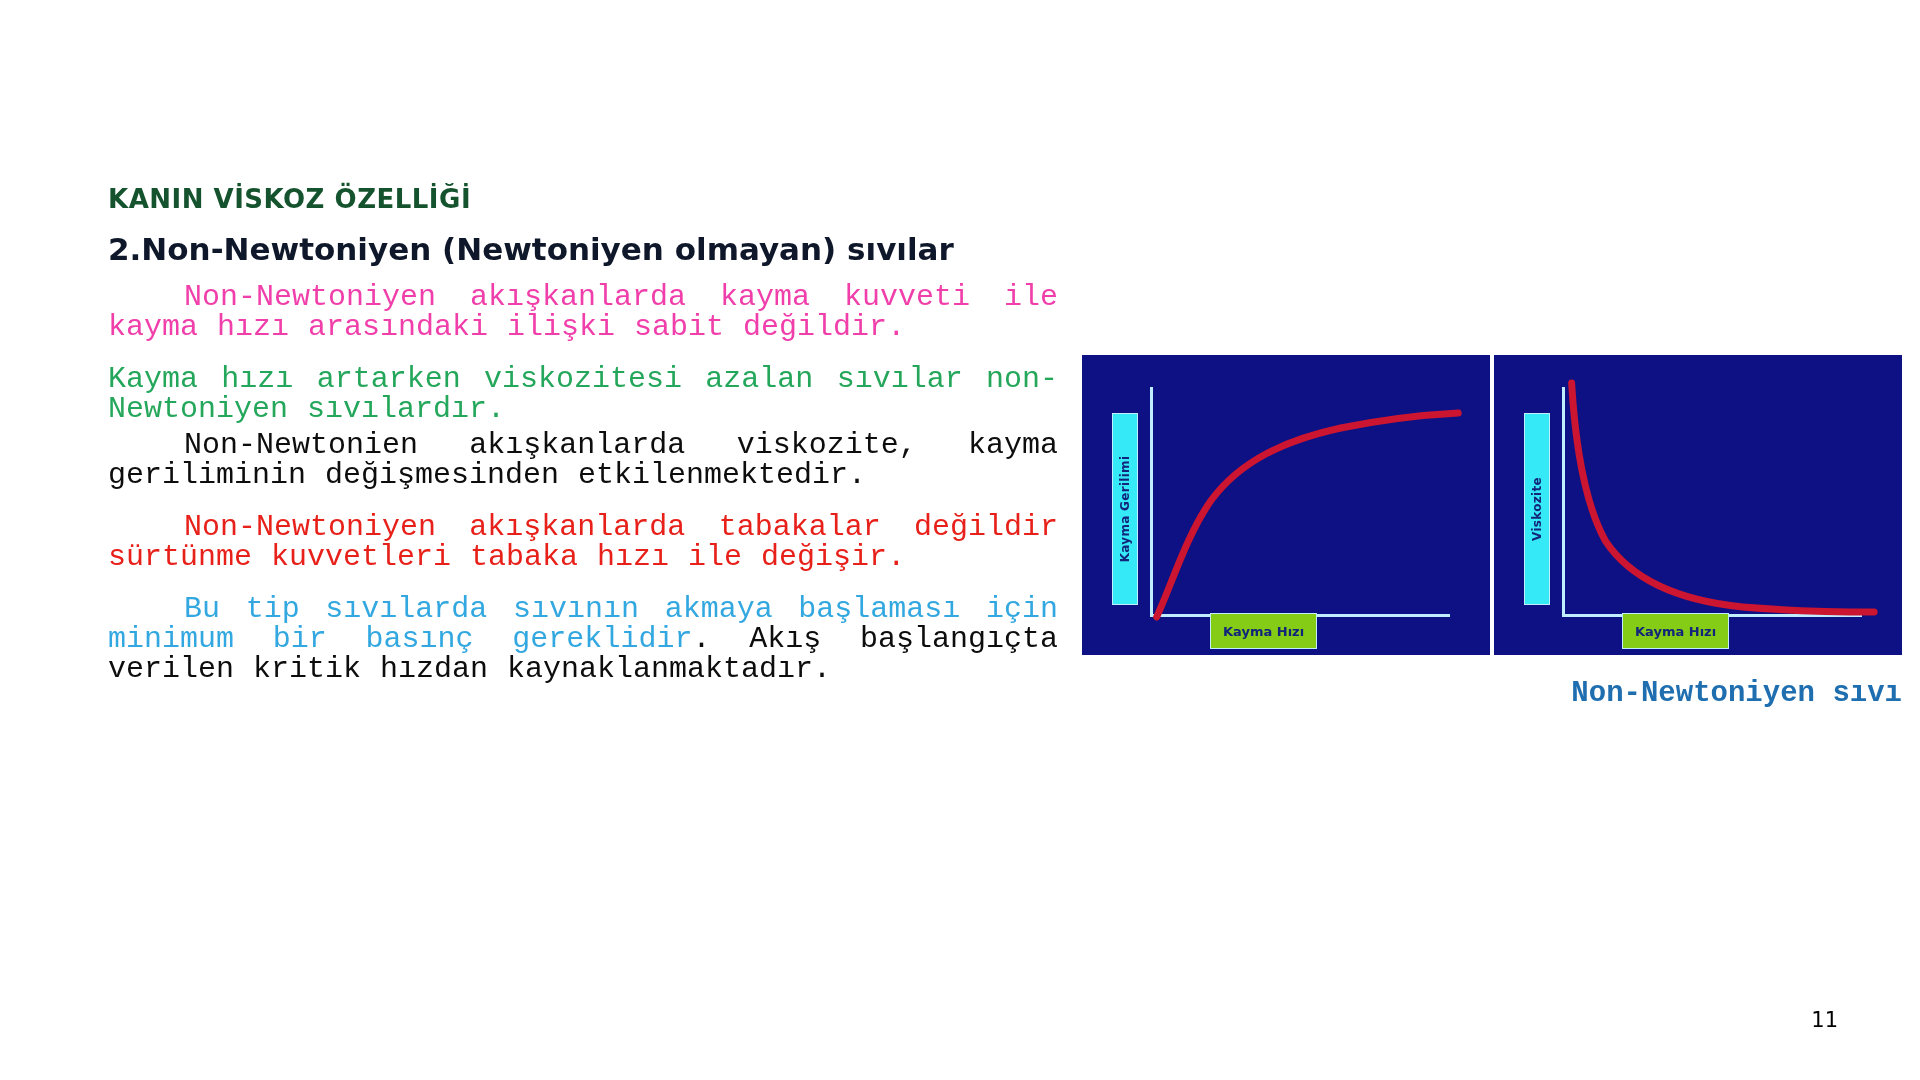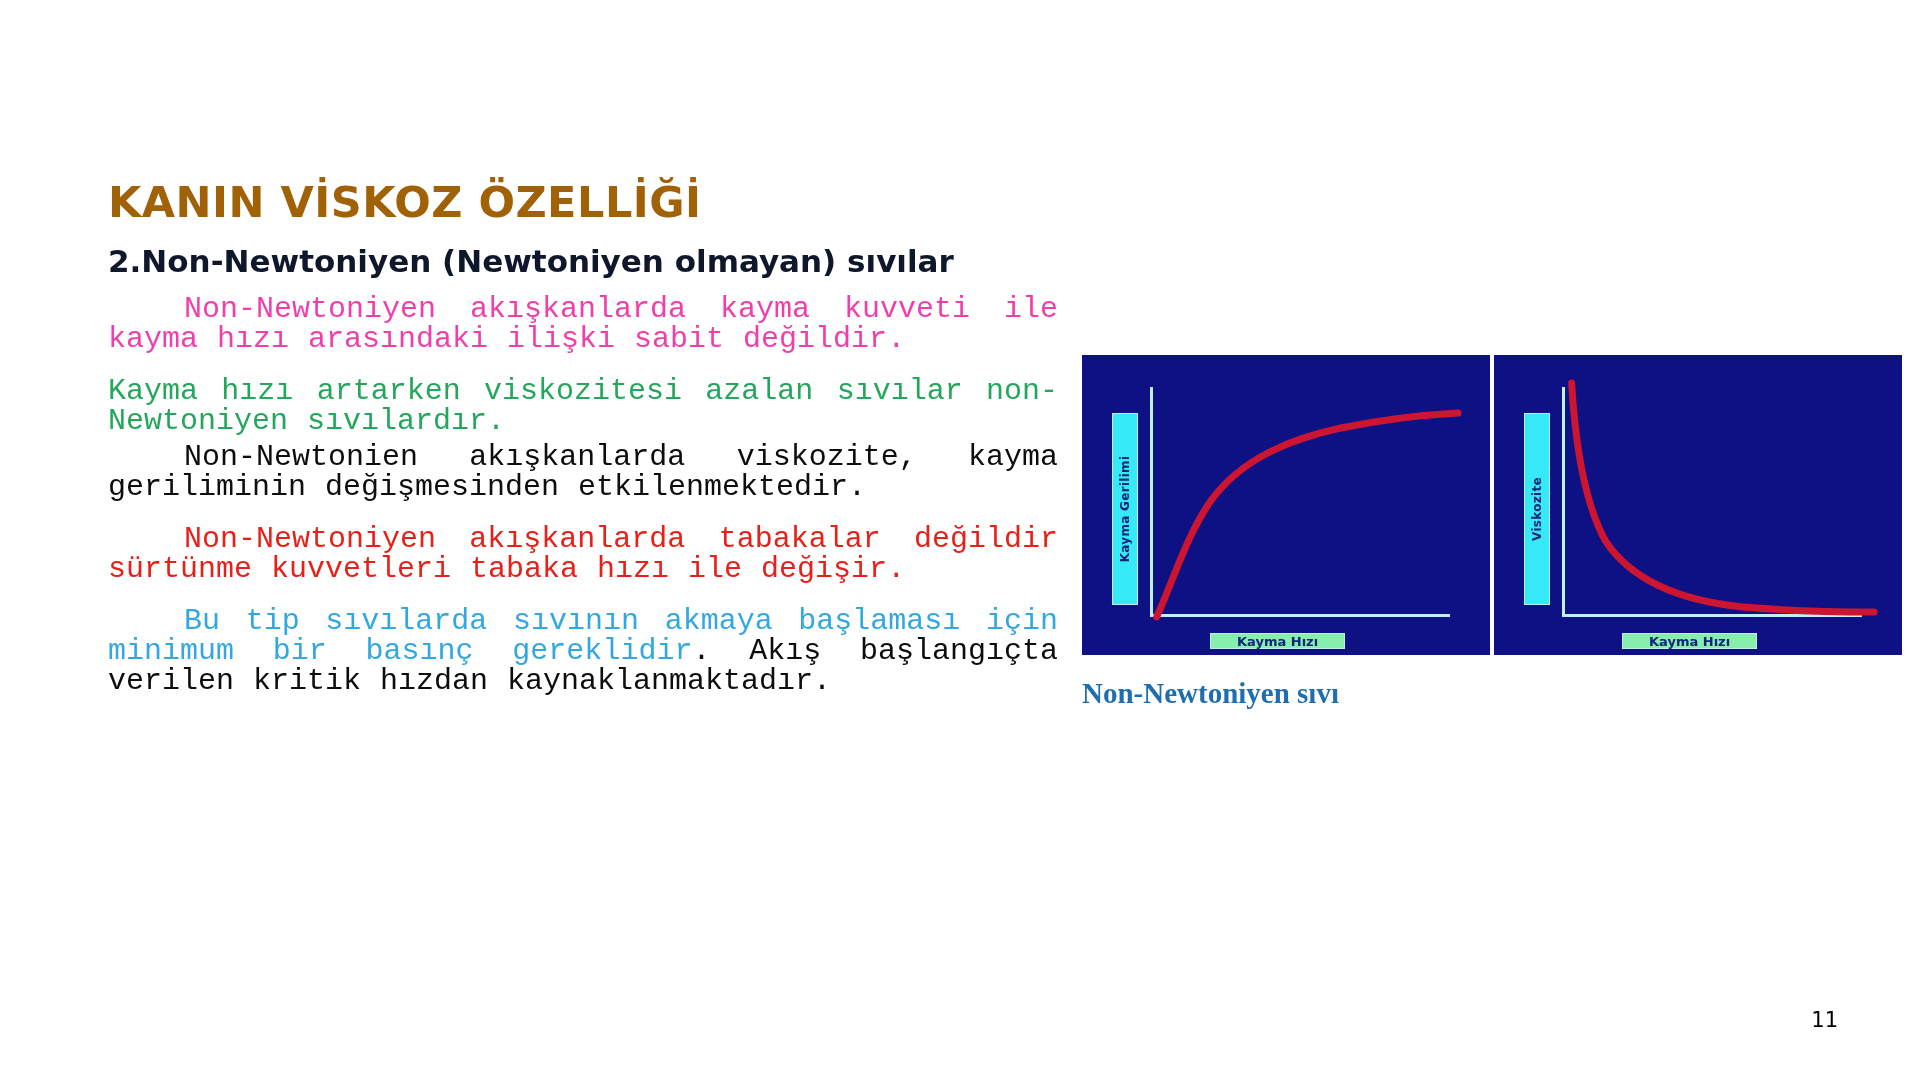--- a/index.html
+++ b/index.html
@@ -14,24 +14,24 @@
 
   
   .text-col{
     position:absolute;
     left:108px; top:180px;
     width:950px;
   }
   .h1{
     font-family:"DejaVu Sans", sans-serif;
     font-weight:bold;
-    font-size:43px;
+    font-size:26px;
     letter-spacing:.5px;
-    color:#a16207;
-    margin:0 0 20px 0;
+    color:#14532d;
+    margin:6px 0 20px 0;
     line-height:1.05;
   }
   .h2{
     font-family:"DejaVu Sans", sans-serif;
     font-weight:bold;
     font-size:31px;
     color:#0f172a;
     margin:0 0 16px 0;
     line-height:1.05;
   }
@@ -103,40 +103,40 @@
   .axis-h{
     position:absolute;
     left:68px; bottom:38px;
     width:300px; height:3px;
     background:#bfefff;
   }
   .xlab{
     position:absolute;
     left:128px;
     bottom:6px;
-    height:16px;
-    padding:0 26px;
+    height:36px;
+    padding:0 12px;
     display:flex;align-items:center;justify-content:center;
-    background:#86efac;
+    background:#84cc16;
     border:1px solid #bfefff;
     box-sizing:border-box;
     font-size:13px;
     font-weight:bold;
     color:#12257a;
     font-family:"DejaVu Sans", sans-serif;
     white-space:nowrap;
   }
   .curve{position:absolute;left:0;top:0;width:100%;height:100%;}
   .caption{
     margin-top:22px;
-    text-align:left;
+    text-align:right;
     font-size:29px;
     font-weight:bold;
     color:#1f6fb0;
-    font-family:Liberation Serif, serif;
+    font-family:Liberation Mono, monospace;
   }
 
   
   .pageno{
     position:absolute;
     right:82px;
     bottom:48px;
     font-size:21px;
     color:#000000;
     font-family:"DejaVu Sans", sans-serif;

